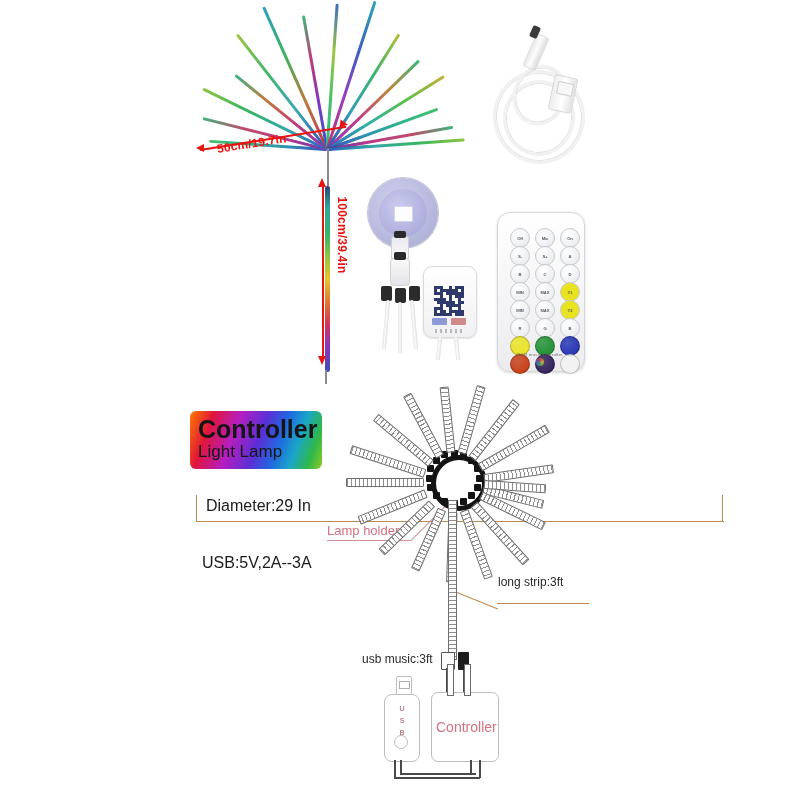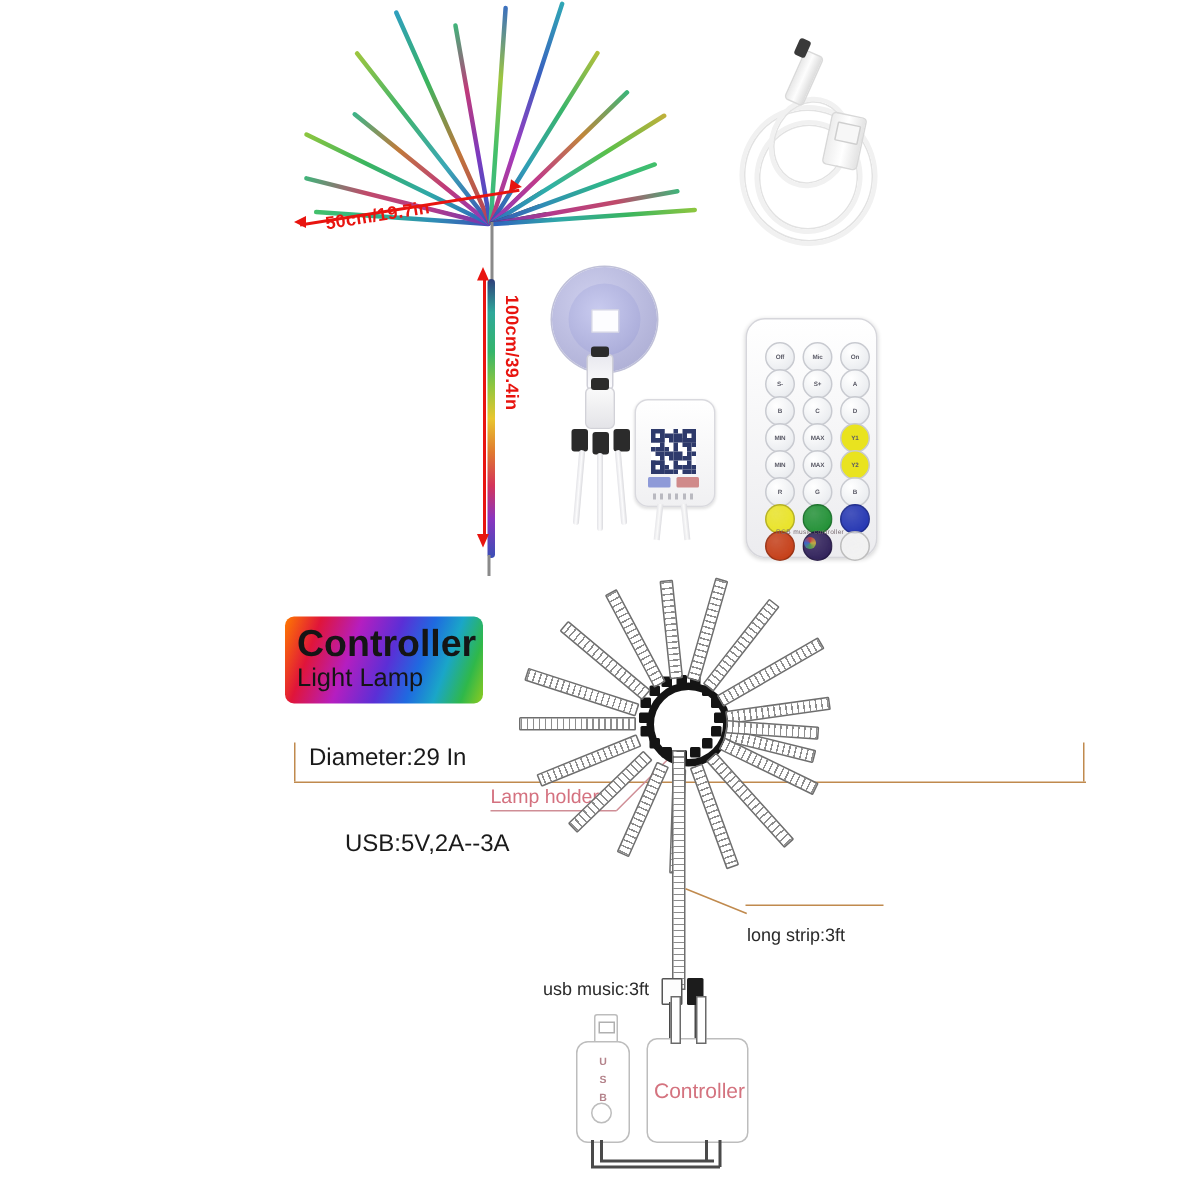--- a/index.html
+++ b/index.html
@@ -387,21 +387,21 @@
 
   <div class="hline" style="left:196px;top:521px;width:528px;"></div>
   <div class="vline" style="left:196px;top:495px;height:26px;"></div>
   <div class="vline" style="left:722px;top:495px;height:26px;"></div>
   <div class="diag-text d-black" style="left:206px;top:497px;">Diameter:29 In</div>
 
   <div class="diag-text d-pink" style="left:327px;top:523px;">Lamp holder</div>
   <div class="abs" style="left:327px;top:540px;width:84px;height:1.2px;background:#cf8e96;"></div>
   <div class="leader-pink" style="left:411px;top:540px;width:58px;transform:rotate(-45deg);"></div>
 
-  <div class="diag-text d-black" style="left:202px;top:554px;margin-left:28px;">USB:5V,2A--3A</div>
+  <div class="diag-text d-black" style="left:202px;top:554px;">USB:5V,2A--3A</div>
 
   <div class="abs" id="hub-ring"></div>
   <div id="hub-nodes" class="abs" style="left:431px;top:455px;width:46px;height:46px;">
       <div class="hub-node" style="left: 44.5px; top: 19.5px;"></div>
       <div class="hub-node" style="left: 42.597px; top: 29.0671px;"></div>
       <div class="hub-node" style="left: 37.1777px; top: 37.1777px;"></div>
       <div class="hub-node" style="left: 29.0671px; top: 42.597px;"></div>
       <div class="hub-node" style="left: 19.5px; top: 44.5px;"></div>
       <div class="hub-node" style="left: 9.93291px; top: 42.597px;"></div>
       <div class="hub-node" style="left: 1.82233px; top: 37.1777px;"></div>
@@ -432,21 +432,21 @@
       <div class="strip-out" style="left: 452.953px; top: 115.982px; width: 70px; transform: rotate(92deg);"></div>
       <div class="strip-out" style="left: 464.261px; top: 114.191px; width: 72px; transform: rotate(70deg);"></div>
       <div class="strip-out" style="left: 474.074px; top: 108.294px; width: 78px; transform: rotate(48deg);"></div>
       <div class="strip-out" style="left: 480.964px; top: 99.1511px; width: 70px; transform: rotate(26deg);"></div>
       <div class="strip-out" style="left: 483.927px; top: 88.0927px; width: 62px; transform: rotate(4deg);"></div>
     </div>
 
   <div id="long-strip"></div>
   <div class="leader" style="left:457px;top:592px;width:44px;transform:rotate(22deg);"></div>
   <div class="abs" style="left:497px;top:603px;width:92px;height:1.2px;background:#c08a4e;"></div>
-  <div class="diag-text d-gray" style="left:498px;top:616px;">long strip:3ft</div>
+  <div class="diag-text d-gray" style="left:498px;top:575px;">long strip:3ft</div>
 
   <div class="cable-v" style="left:452px;top:660px;height:18px;"></div>
   <div class="conn-wht" style="left:441px;top:652px;width:12px;height:16px;"></div>
   <div class="conn-blk" style="left:458px;top:652px;width:11px;height:18px;"></div>
   <div class="cable-v" style="left:446px;top:668px;height:26px;"></div>
   <div class="cable-v" style="left:463px;top:670px;height:24px;"></div>
 
   <div class="diag-text d-gray" style="left:362px;top:652px;">usb music:3ft</div>
 
   <div class="abs" id="usb-metal"></div>

